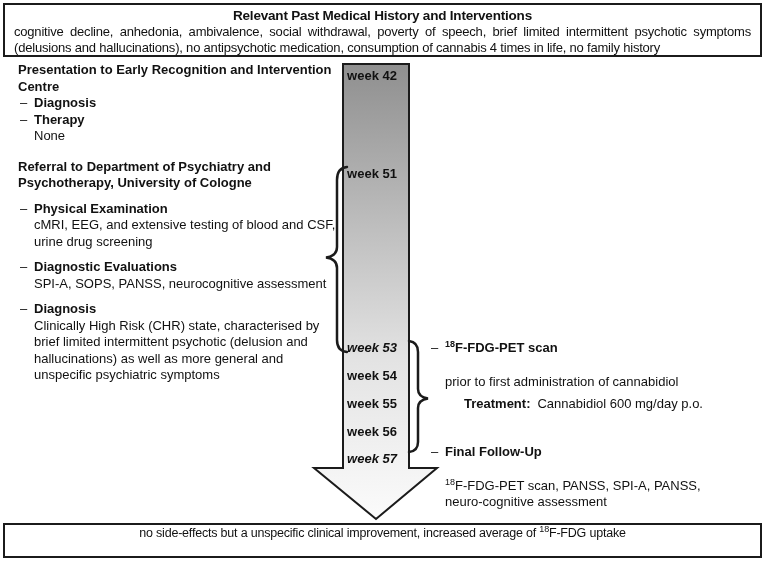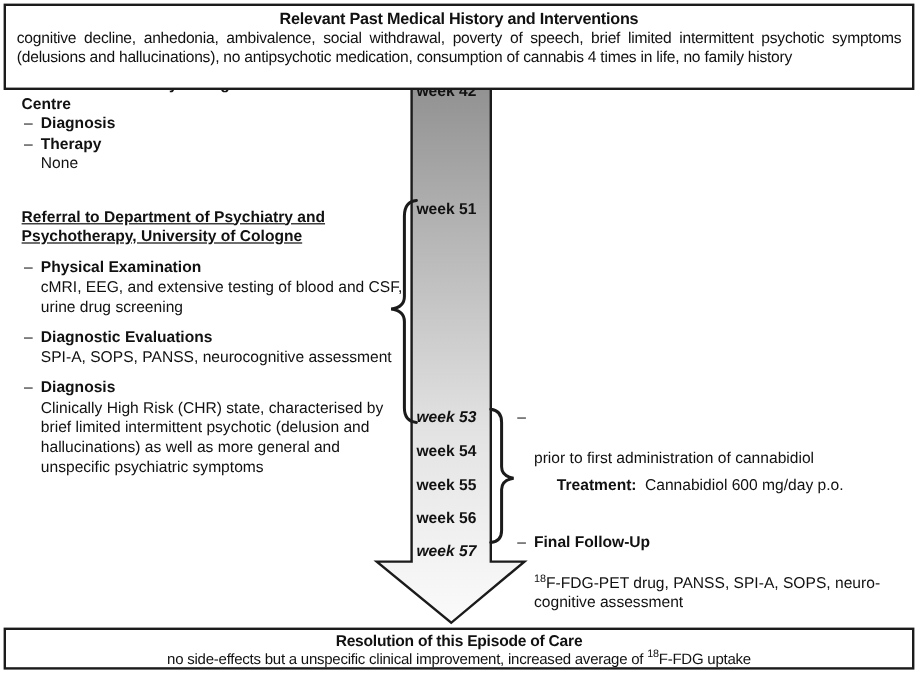--- a/index.html
+++ b/index.html
@@ -6,39 +6,39 @@
   .figure {
     position:relative; width:767px; height:566px; background:#ffffff;
     font-family:"Liberation Sans", sans-serif; color:#111;
     overflow:hidden;
   }
   svg.layer { position:absolute; left:0; top:0; z-index:0; }
   .txt { position:absolute; z-index:1; }
 
   
   .top-box {
-    position:absolute; left:3px; top:3px; width:759px; height:72px;
+    position:absolute; left:3px; top:3px; width:759px; height:54px;
     box-sizing:border-box; border:2px solid #1b1b1b; background:#fff;
     padding:2px 9px 0 9px; z-index:2; letter-spacing:-0.2px;
   }
   .top-box .bx-title { text-align:center; font-weight:bold; font-size:13.5px; line-height:17px; }
   .top-box .bx-body  { font-size:13px; line-height:15.5px; text-align:justify; }
 
   .bottom-box {
     position:absolute; left:3px; top:523px; width:759px; height:35px;
     box-sizing:border-box; border:2px solid #1b1b1b; background:#fff;
     text-align:center; padding-top:1px; z-index:2; letter-spacing:-0.2px;
   }
   .bottom-box .bx-title { font-weight:bold; font-size:13px; line-height:16px; }
   .bottom-box .bx-body  { font-size:12.5px; line-height:14px; }
 
   
   .left-col { position:absolute; left:14px; top:62px; width:324px; font-size:13px; line-height:16.5px; z-index:1; }
   .sec-title { font-weight:bold; margin-left:4px; }
-  .sec2 { margin-top:28px;text-decoration:underline; }
+  .sec2 { margin-top:14px; }
   .item { display:flex; }
   .item.gap { margin-top:9px; }
   .dash { width:14px; flex:0 0 14px; margin-left:6px; }
   .item-body { flex:1 1 auto; }
   .item-label { font-weight:bold; }
 
   
   .week { position:absolute; left:343px; width:58px; text-align:center;
           font-weight:bold; font-size:13px; z-index:1; }
   .week-1 { top:68px; }  .week-2 { top:166px; } .week-3 { top:340px;font-style:italic; }
@@ -129,34 +129,34 @@
         <span class="item-label">Diagnosis</span><br>
         <span class="item-detail">Clinically High Risk (CHR) state, characterised by brief limited intermittent psychotic (delusion and hallucinations) as well as more general and unspecific psychiatric symptoms</span>
       </span>
     </div>
 
   </div>
 
   <div class="ann pet-block txt">
     <div class="item">
       <span class="dash" style="margin-left:0;">–</span>
+      <span class="item-label"><sup class="s">18</sup><span>F-FDG-PET scan</span></span>
     </div>
     <div class="item-detail">prior to first administration of cannabidiol</div>
   </div>
 
   <div class="ann treat-block txt">
     <span class="treat-label">Treatment:</span><span>Cannabidiol 600 mg/day p.o.</span>
   </div>
 
   <div class="ann final-block txt">
     <div class="item">
       <span class="dash" style="margin-left:0;">–</span>
       <span class="item-label">Final Follow-Up</span>
     </div>
-    <div class="item-detail"><sup class="s">18</sup><span>F-FDG-PET drug, PANSS, SPI-A, SOPS, neuro-cognitive assessment</span></div>
+    <div class="item-detail"><sup class="s">18</sup><span>F-FDG-PET scan, PANSS, SPI-A, PANSS, neuro-cognitive assessment</span></div>
   </div>
 
   <div class="bottom-box">
-    <div class="bx-title">Resolution of this Episode of Care</div>
     <div class="bx-body"><span>no side-effects but a unspecific clinical improvement, increased average of </span><sup class="s">18</sup><span>F-FDG uptake</span></div>
   </div>
 
 </div>
 
 </body></html>

